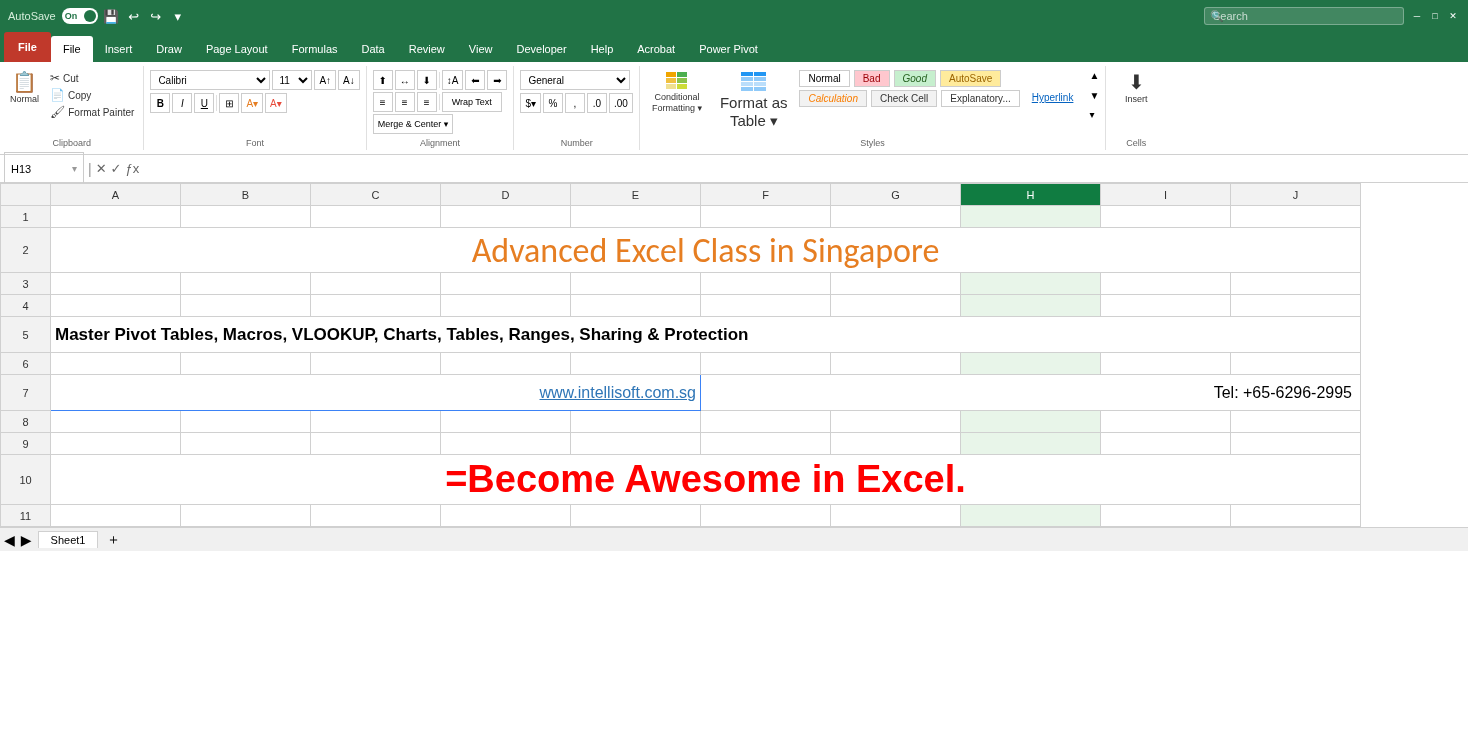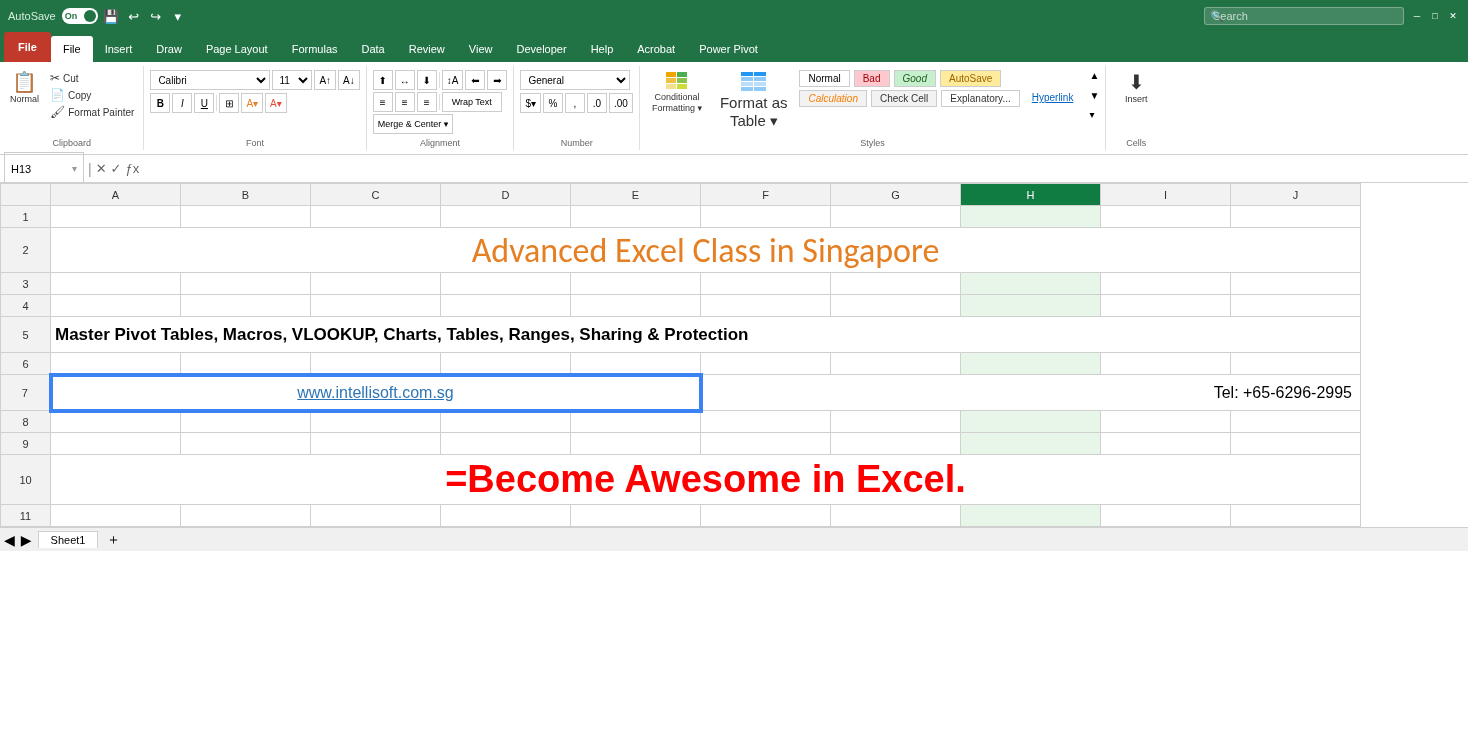--- a/index.html
+++ b/index.html
@@ -625,21 +625,21 @@
           <td></td>
           <td></td>
           <td></td>
           <td class="col-highlighted"></td>
           <td></td>
           <td></td>
         </tr>
 
         <tr class="data-row row-tall-7" style="height:36px;">
           <td class="row-header">7</td>
-          <td colspan="5" style="vertical-align:middle;text-align:center;border:4px solid #3b82f6;">
+          <td colspan="5" style="vertical-align:middle;text-align:right;border:1px solid #3b82f6;">
             <span style="color:#2e75b6;text-decoration:underline;font-size:16px;">www.intellisoft.com.sg</span>
           </td>
           <td colspan="5" style="vertical-align:middle;text-align:right;font-size:16px;padding-right:8px;border:1px solid #d0d0d0;">Tel: +65-6296-2995</td>
         </tr>
 
         <tr class="data-row">
           <td class="row-header">8</td>
           <td></td>
           <td></td>
           <td></td>

